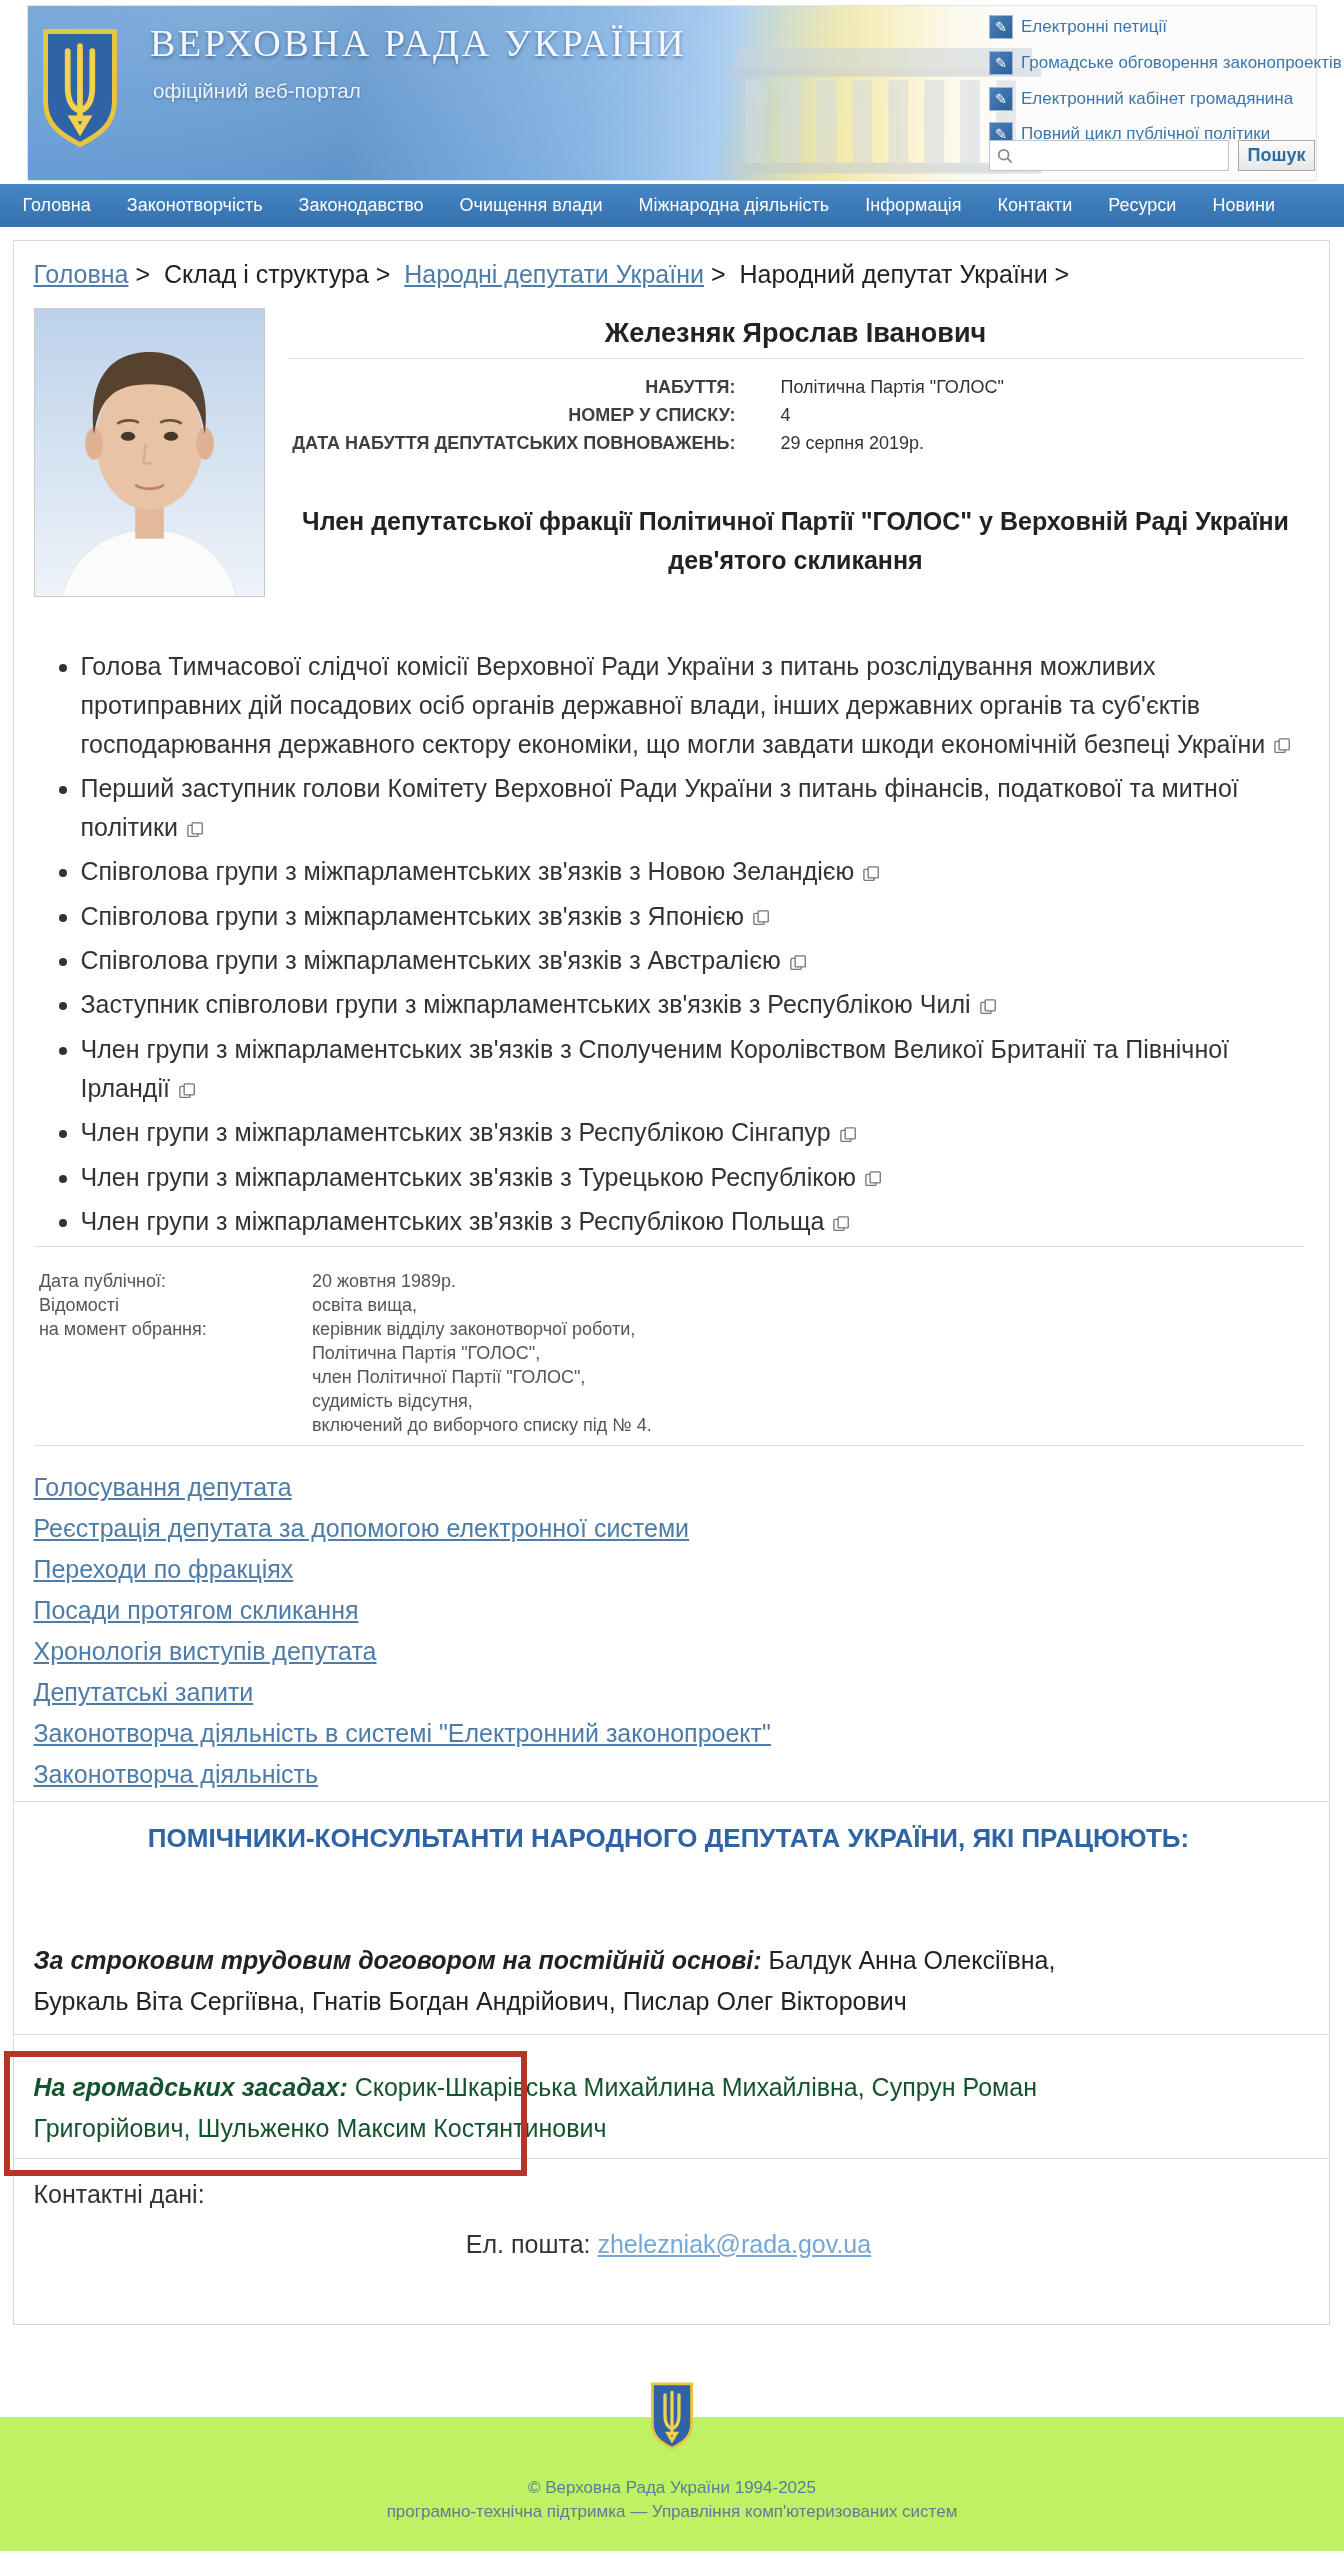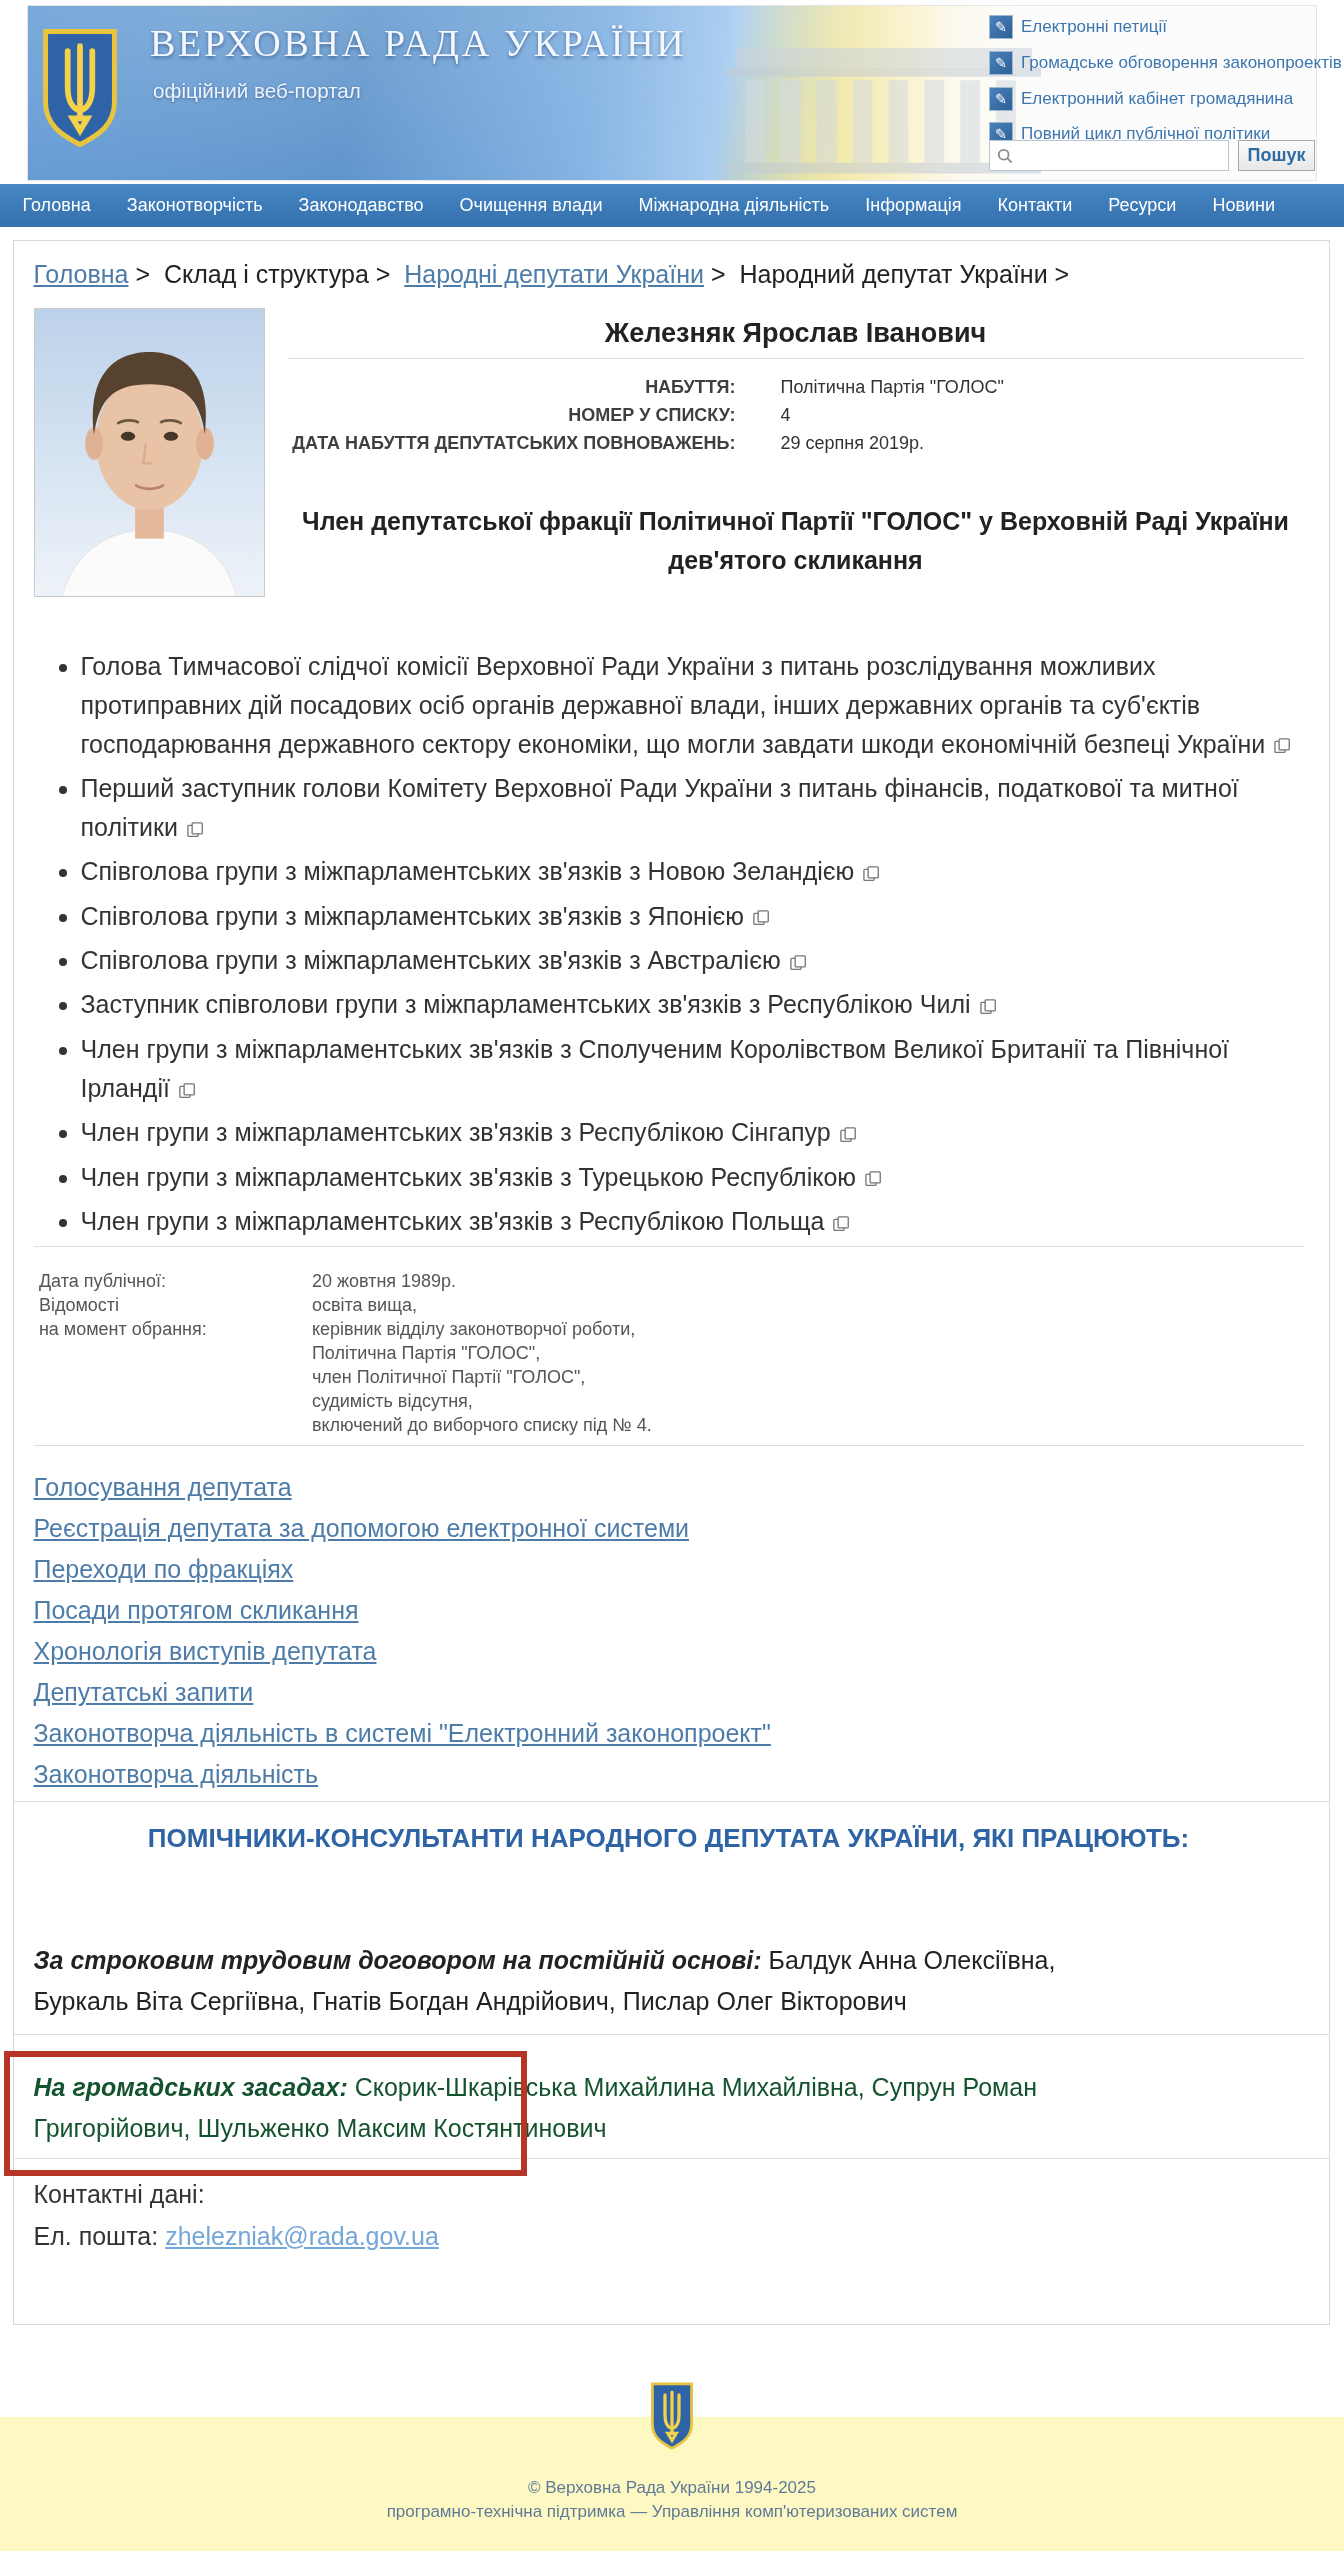--- a/index.html
+++ b/index.html
@@ -94,24 +94,24 @@
   .lead-in { font-weight: bold; font-style: italic; }
   .rule2 { margin-top: 12.5px; }
   .volunteer-wrap { position: relative; padding-top: 32px; }
   .volunteer-para { max-width: 1165px; font-size: 25px; line-height: 41px; color: #14532d; }
   .rule3 { margin-top: 9px; }
   .red-box {
     position: absolute; left: -30px; top: 16px; width: 523px; height: 125px;
     border: 6.3px solid #b63527; pointer-events: none;
   }
   .contact-heading { margin-top: 20px; font-size: 25px; line-height: 30.5px; color: #333; }
-  .contact-email { margin-top: 11px; font-size: 25px; line-height: 30.5px; color: #333; }
+  .contact-email { margin-top: 19px; font-size: 25px; line-height: 30.5px; color: #333; text-align: center; }
   .contact-email a { color: #74a6d6; text-decoration: underline; cursor: pointer; }
   
-  .footer { position: absolute; left: 0; top: 2417px; width: 1344px; height: 134px; background: #fef9c3; }
+  .footer { position: absolute; left: 0; top: 2417px; width: 1344px; height: 134px; background: #bef264; }
   .footer-emblem { position: absolute; left: 50%; transform: translateX(-50%); top: -36px; }
   .footer-text { padding-top: 59px; text-align: center; }
   .footer-line { font-size: 17px; line-height: 24px; color: #5f7b99; }
 </style>
 </head>
 <body>
 
 <div class="banner">
   <svg class="coat" width="82" height="124" viewBox="0 0 100 150">
     <path d="M8 6 H92 V92 C92 120 73 132 50 144 C27 132 8 120 8 92 Z" fill="#2f63a8" stroke="#e8c43f" stroke-width="6"></path>

